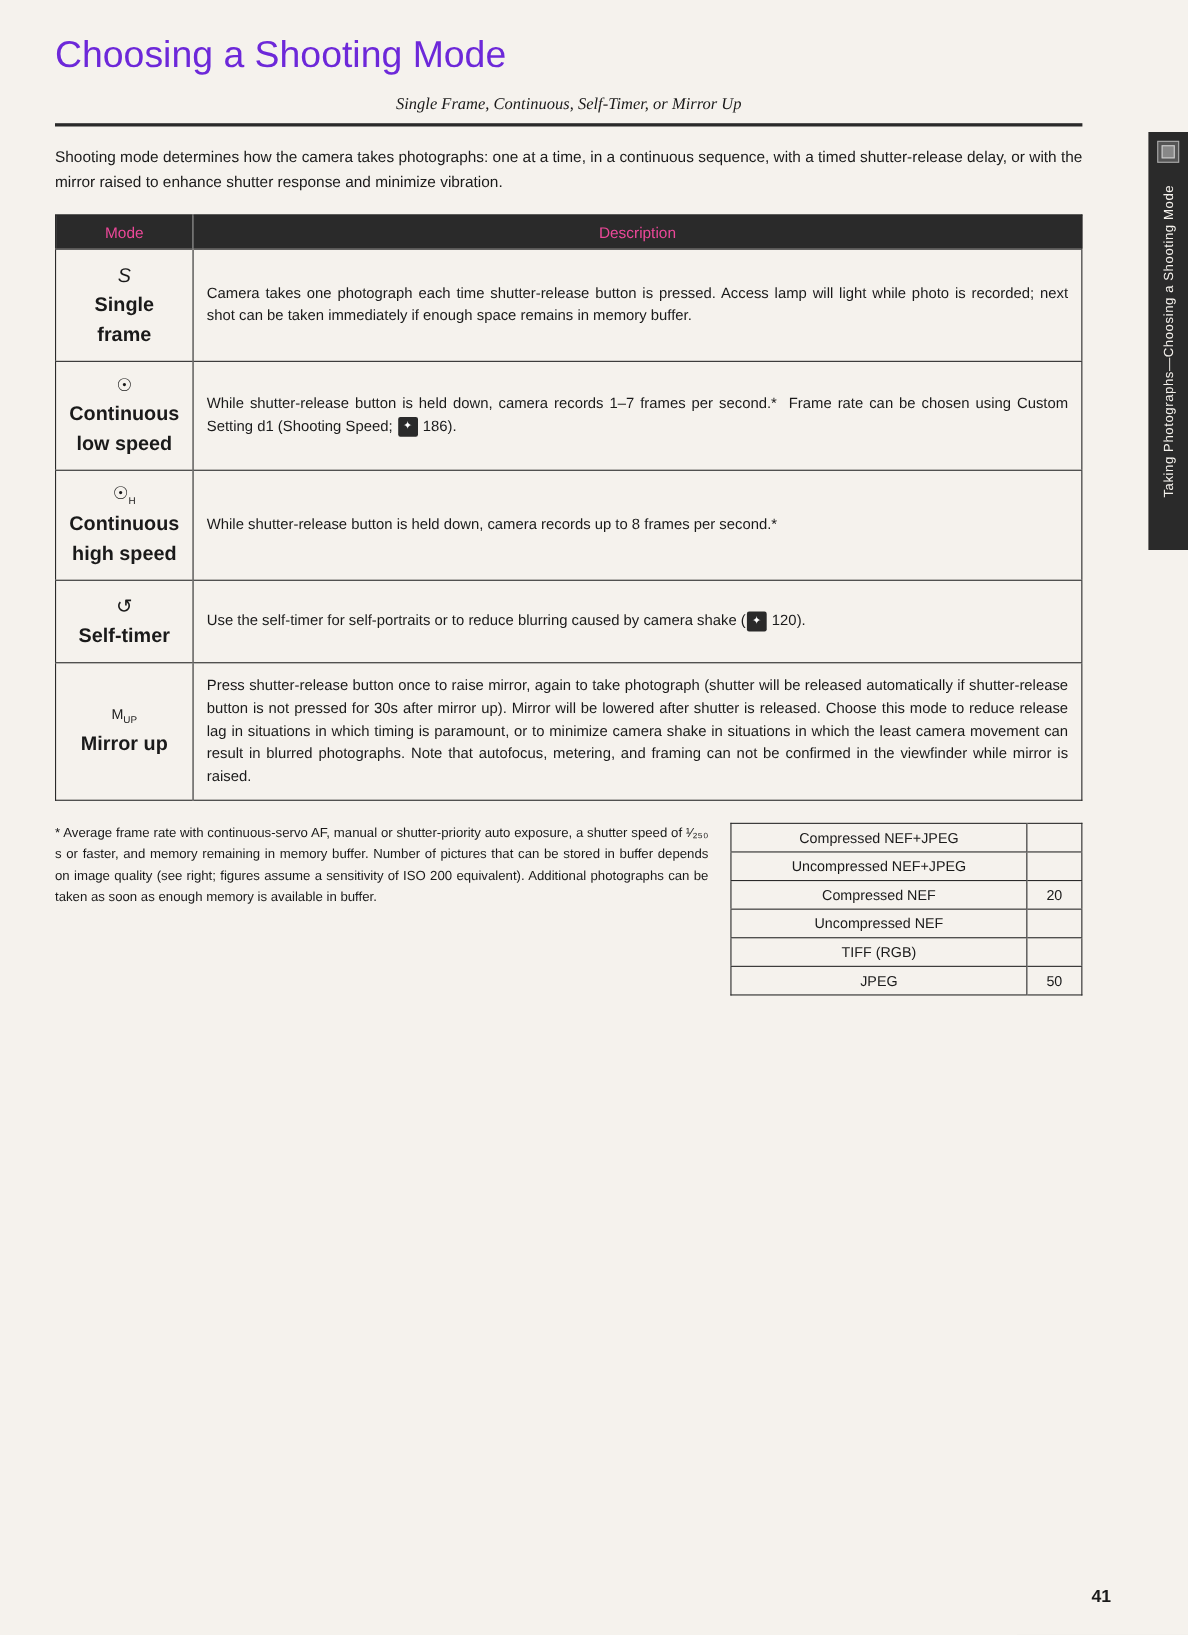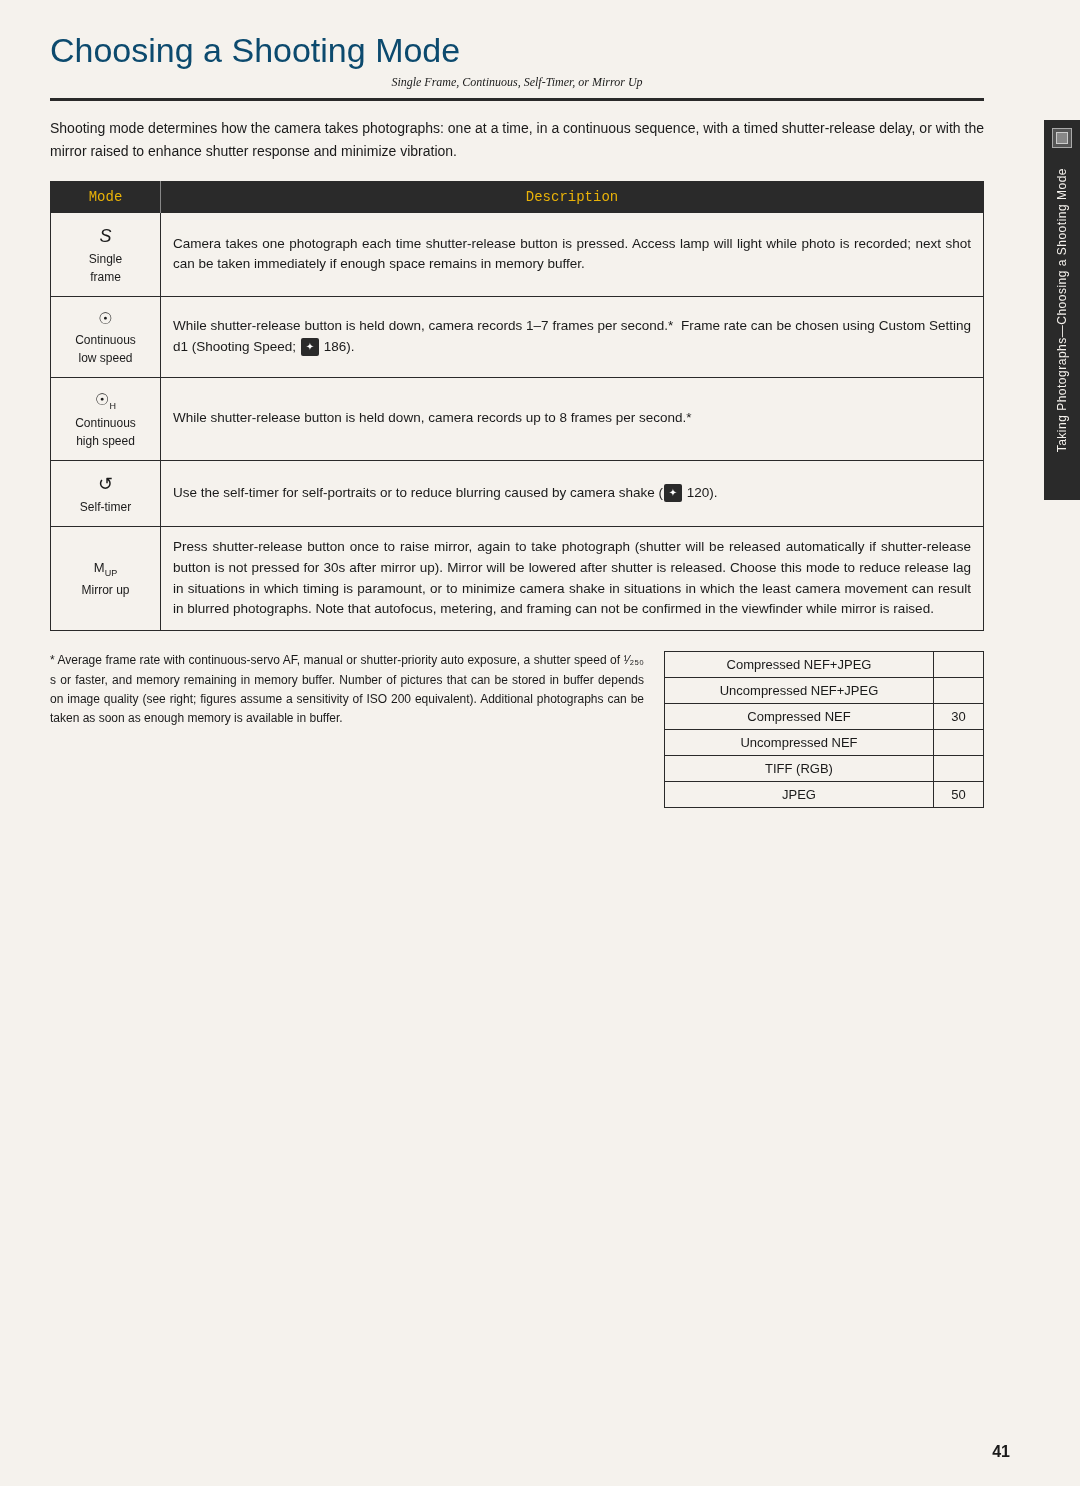--- a/index.html
+++ b/index.html
@@ -57,30 +57,30 @@
     .title-section {
       border-bottom: 3px solid #2a2a2a;
       padding-bottom: 8px;
       margin-bottom: 16px;
     }
 
     .main-title {
       font-size: 34px;
       font-weight: normal;
       font-family: Arial, Helvetica, sans-serif;
-      color: #0c4a6e;
+      color: #6d28d9;
       line-height: 1.2;
     }
 
     .subtitle {
-      font-size: 12px;
+      font-size: 15px;
       font-style: italic;
       text-align: center;
       color: #1a1a1a;
-      margin-top: 4px;
+      margin-top: 16px;
       font-family: Georgia, serif;
     }
 
     
     .intro-text {
       font-size: 14px;
       line-height: 1.65;
       text-align: justify;
       margin-bottom: 18px;
       font-family: Arial, Helvetica, sans-serif;
@@ -91,26 +91,25 @@
       width: 100%;
       border-collapse: collapse;
       border: 1.5px solid #2a2a2a;
       margin-bottom: 20px;
       font-family: Arial, Helvetica, sans-serif;
       font-size: 13.5px;
     }
 
     .mode-table th {
       background: #2a2a2a;
-      color: #eab308;
+      color: #ec4899;
       padding: 7px 12px;
       text-align: center;
       font-weight: normal;
       font-size: 14px;
-      font-family: Liberation Mono, monospace;
     }
 
     .mode-table th.mode-col {
       width: 110px;
       border-right: 1.5px solid #888;
     }
 
     .mode-table td {
       padding: 10px 12px;
       vertical-align: middle;
@@ -129,21 +128,22 @@
     }
 
     .mode-symbol {
       font-size: 16px;
       display: block;
       text-align: center;
     }
 
     .mode-name {
       display: block;
-      font-size: 12px;
+      font-size: 18px;
+      font-weight: bold;
     }
 
     .bold-text {
       font-weight: normal;
     }
 
     
     .bottom-section {
       display: flex;
       gap: 20px;
@@ -297,21 +297,21 @@
             <tr>
               <td class="format-cell">Compressed NEF+JPEG</td>
               <td class="count-cell"></td>
             </tr>
             <tr>
               <td class="format-cell">Uncompressed NEF+JPEG</td>
               <td class="count-cell"></td>
             </tr>
             <tr>
               <td class="format-cell">Compressed NEF</td>
-              <td class="count-cell">30</td>
+              <td class="count-cell">20</td>
             </tr>
             <tr>
               <td class="format-cell">Uncompressed NEF</td>
               <td class="count-cell"></td>
             </tr>
             <tr>
               <td class="format-cell">TIFF (RGB)</td>
               <td class="count-cell"></td>
             </tr>
             <tr>

